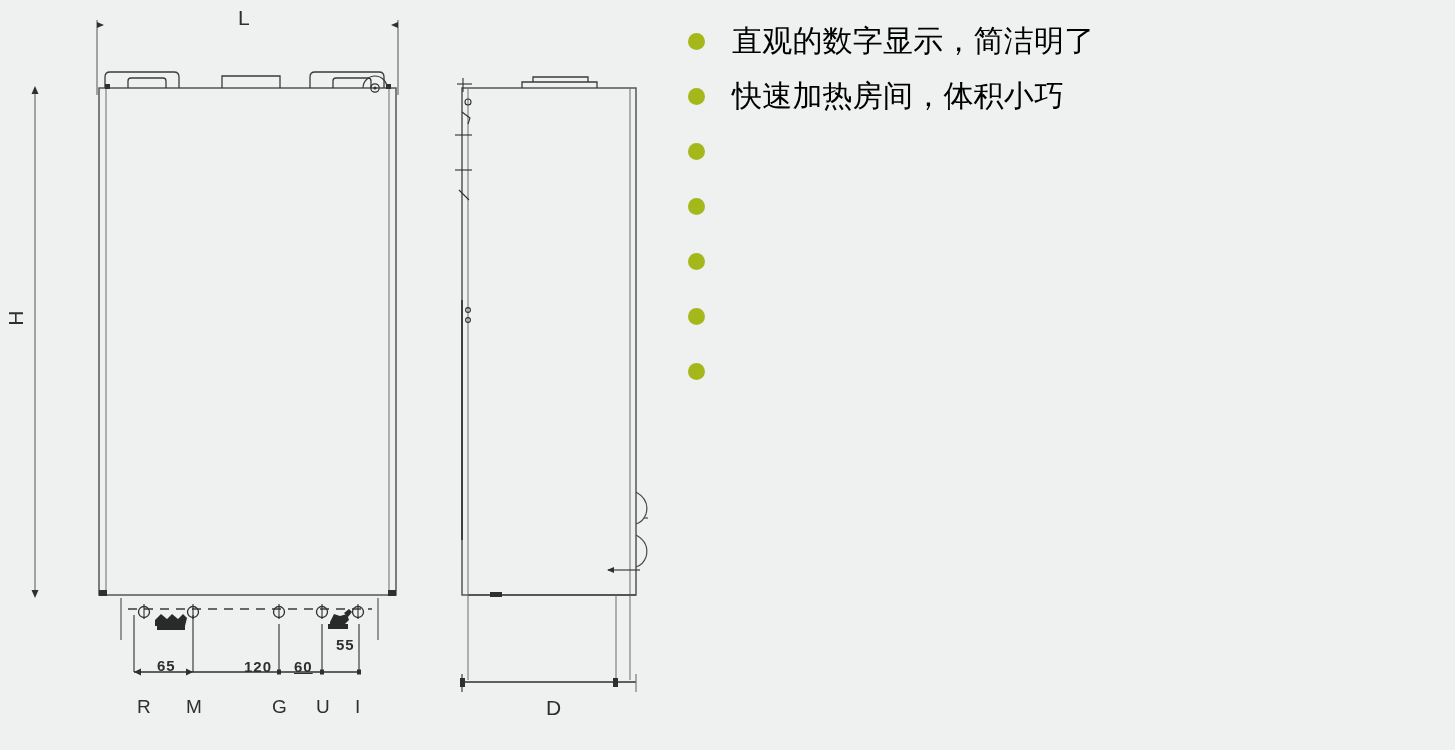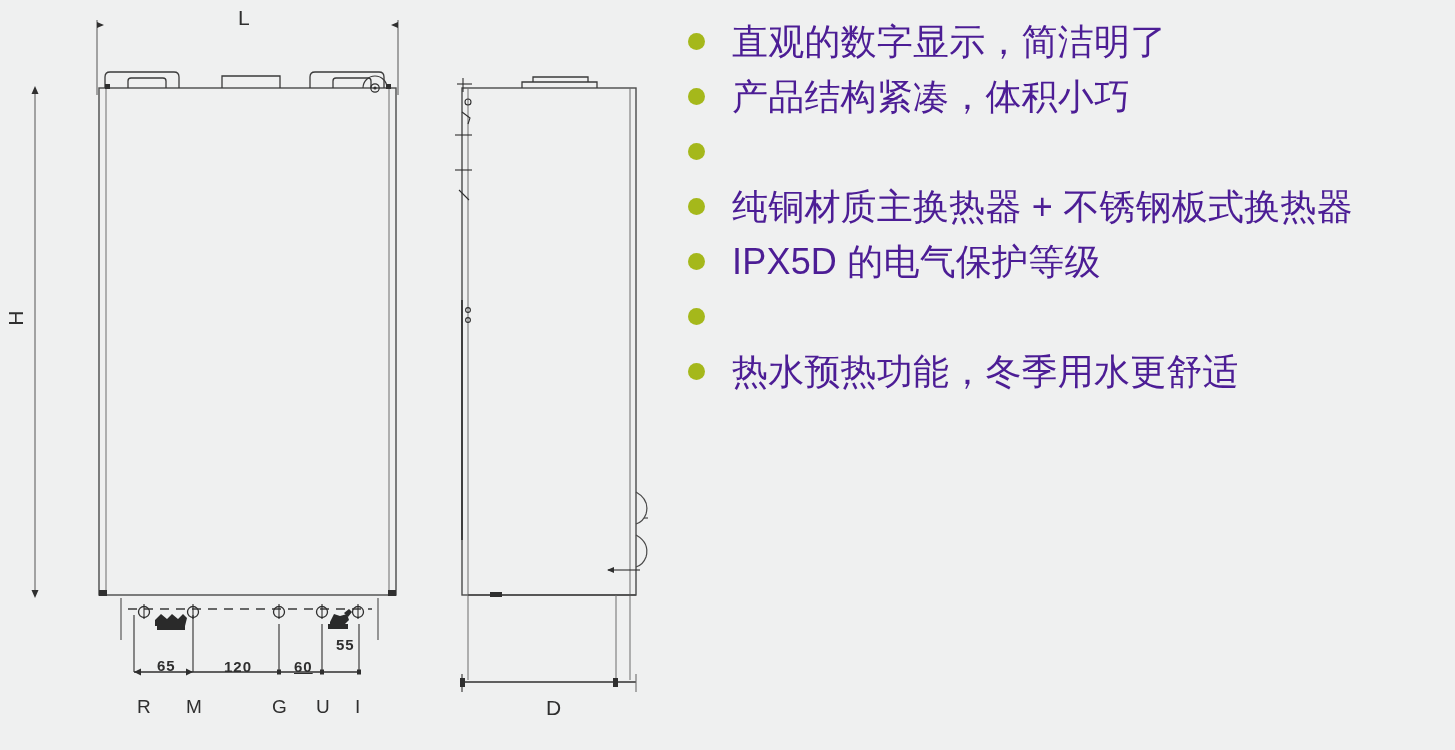--- a/index.html
+++ b/index.html
@@ -64,23 +64,23 @@
   }
   .bullet {
     flex: 0 0 auto;
     width: 17px;
     height: 17px;
     border-radius: 50%;
     background: #a5b81b;
     margin-right: 27px;
   }
   .feature-text {
-    font-size: 36px;
+    font-size: 30px;
     line-height: 1.15;
-    color: #4c1d95;
+    color: #000000;
     font-family: "Liberation Sans", "DejaVu Sans", sans-serif;
     font-weight: 400;
     white-space: nowrap;
     letter-spacing: 0.2px;
   }
 </style>
 </head>
 <body>
 
 <div id="page">
@@ -223,61 +223,58 @@
       </g>
     </svg>
 
     <div class="dim-label big" id="label-L">L</div>
 
     <div class="dim-label big" id="label-H">H</div>
 
     <div class="dim-label big" id="label-D">D</div>
 
     <div class="dim-label num" style="left:157px; top:657px;">65</div>
-    <div class="dim-label num" style="left:224px; top:658px;">120</div>
+    <div class="dim-label num" style="left:244px; top:658px;">120</div>
     <div class="dim-label num" style="left:294px; top:658px;text-decoration:underline;">60</div>
     <div class="dim-label num" style="left:336px; top:636px;">55</div>
 
     <div class="dim-label port" style="left:137px; top:696px;">R</div>
     <div class="dim-label port" style="left:186px; top:696px;">M</div>
     <div class="dim-label port" style="left:272px; top:696px;">G</div>
     <div class="dim-label port" style="left:316px; top:696px;">U</div>
     <div class="dim-label port" style="left:355px; top:696px;">I</div>
   </div>
 
   <div id="features">
 
     <div class="feature-row">
       <span class="bullet"></span>
       <span class="feature-text">直观的数字显示，简洁明了</span>
     </div>
 
     <div class="feature-row">
       <span class="bullet"></span>
-      <span class="feature-text">产品结构紧凑，体积小巧</span>
-    </div>
-
-    <div class="feature-row">
-      <span class="bullet"></span>
-    </div>
-
-    <div class="feature-row">
-      <span class="bullet"></span>
-      <span class="feature-text">纯铜材质主换热器 + 不锈钢板式换热器</span>
-    </div>
-
-    <div class="feature-row">
-      <span class="bullet"></span>
-      <span class="feature-text">IPX5D 的电气保护等级</span>
-    </div>
-
-    <div class="feature-row">
-      <span class="bullet"></span>
-    </div>
-
-    <div class="feature-row">
-      <span class="bullet"></span>
-      <span class="feature-text">热水预热功能，冬季用水更舒适</span>
+      <span class="feature-text">快速加热房间，体积小巧</span>
+    </div>
+
+    <div class="feature-row">
+      <span class="bullet"></span>
+    </div>
+
+    <div class="feature-row">
+      <span class="bullet"></span>
+    </div>
+
+    <div class="feature-row">
+      <span class="bullet"></span>
+    </div>
+
+    <div class="feature-row">
+      <span class="bullet"></span>
+    </div>
+
+    <div class="feature-row">
+      <span class="bullet"></span>
     </div>
 
   </div>
 
 </div>
 
 </body></html>

